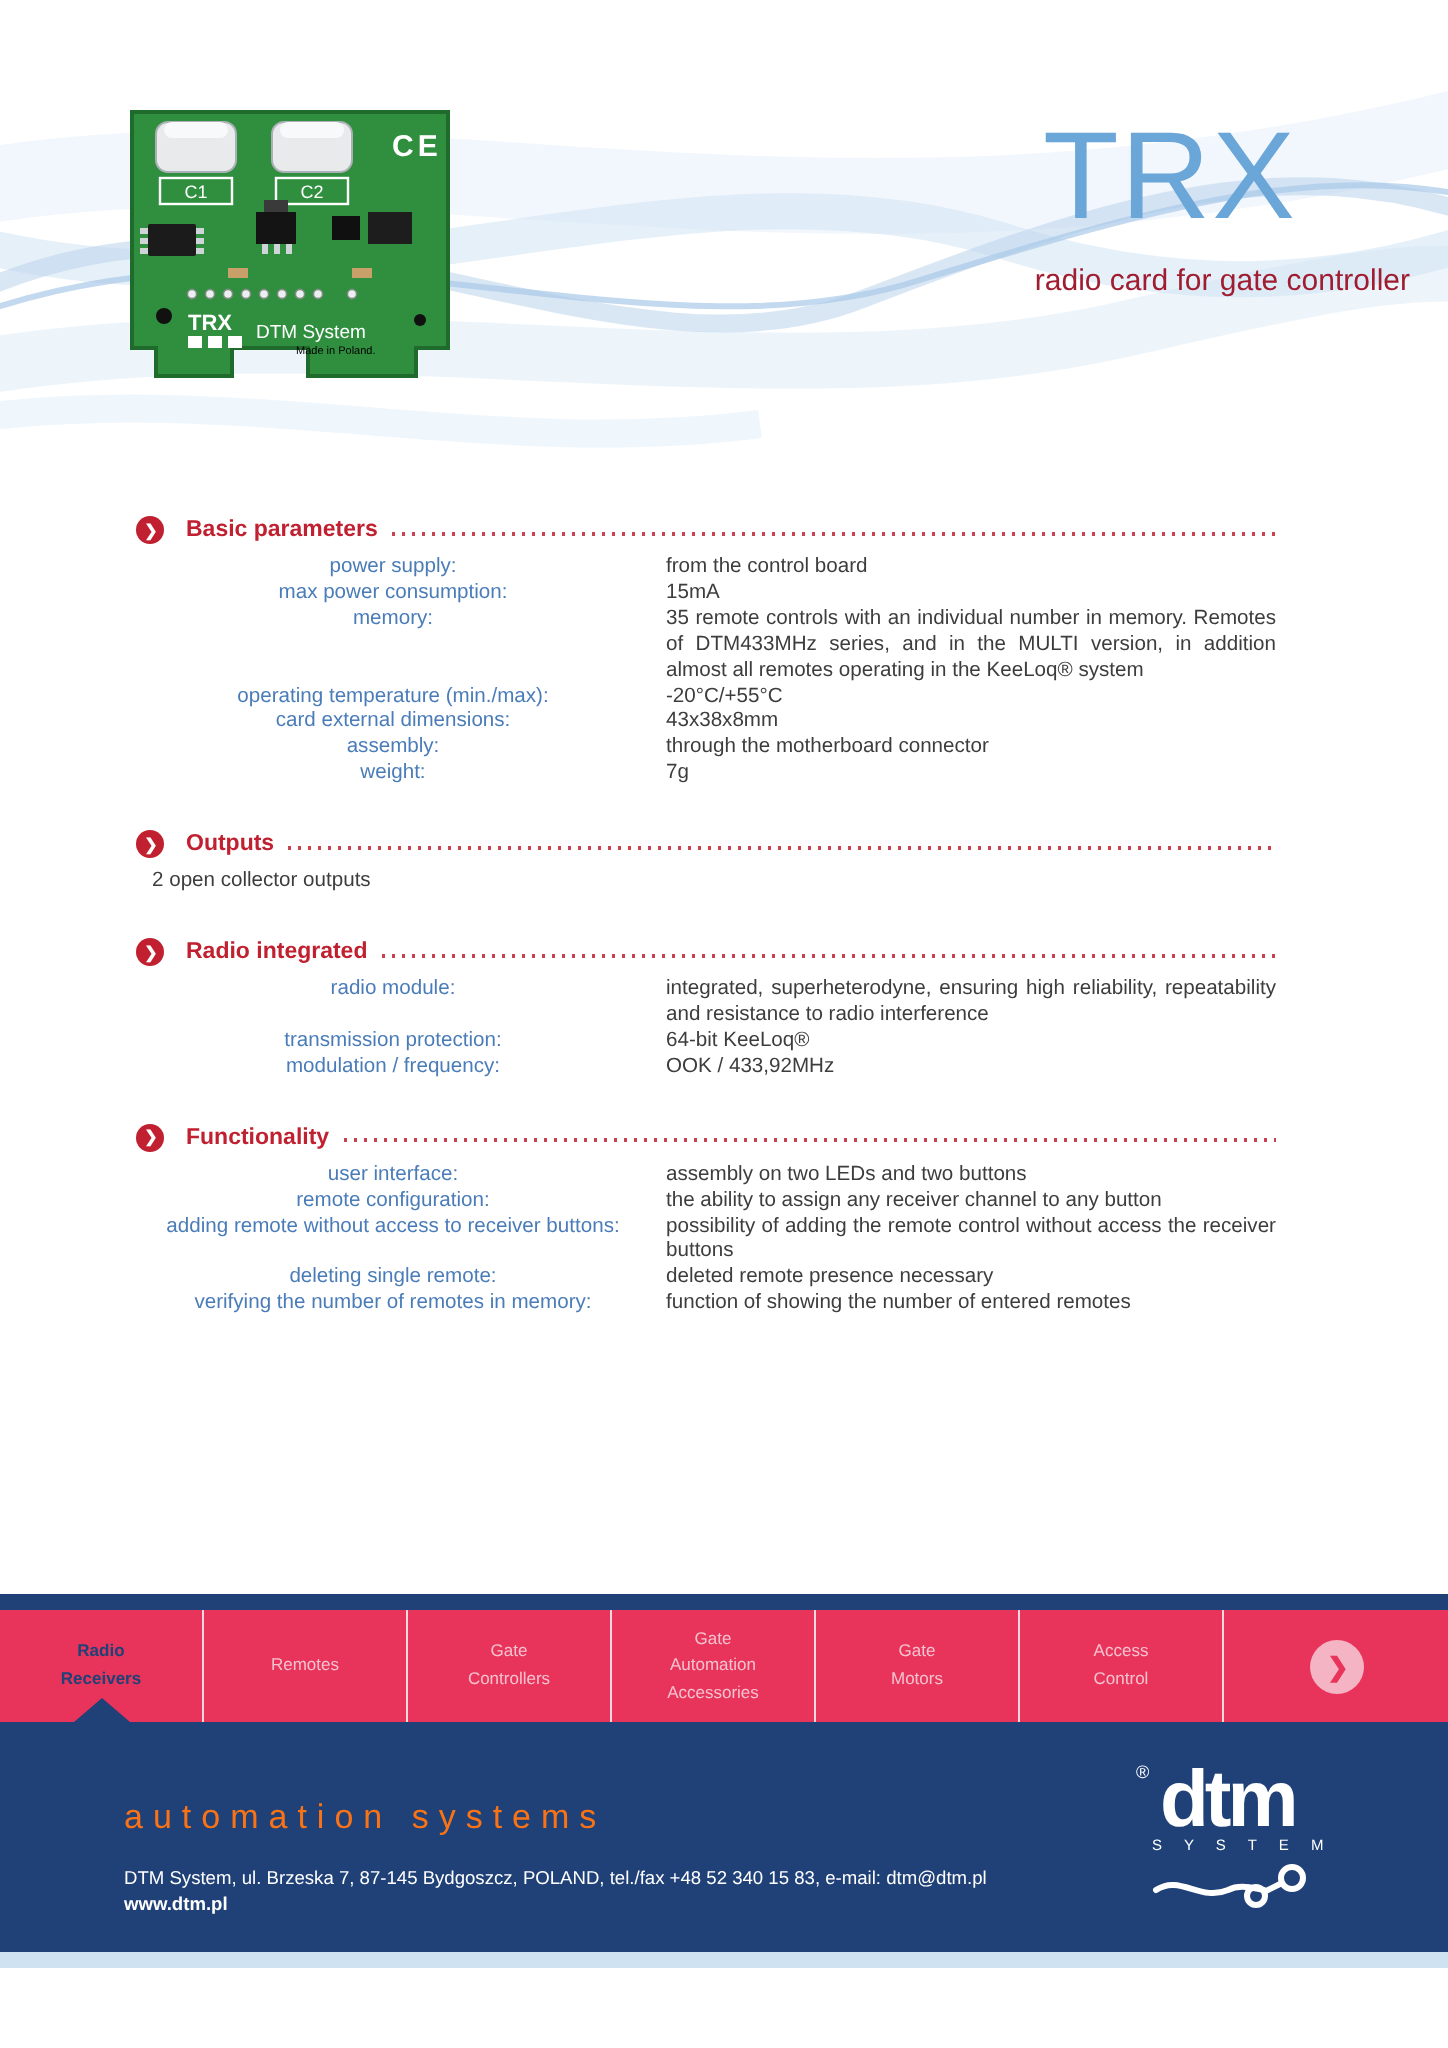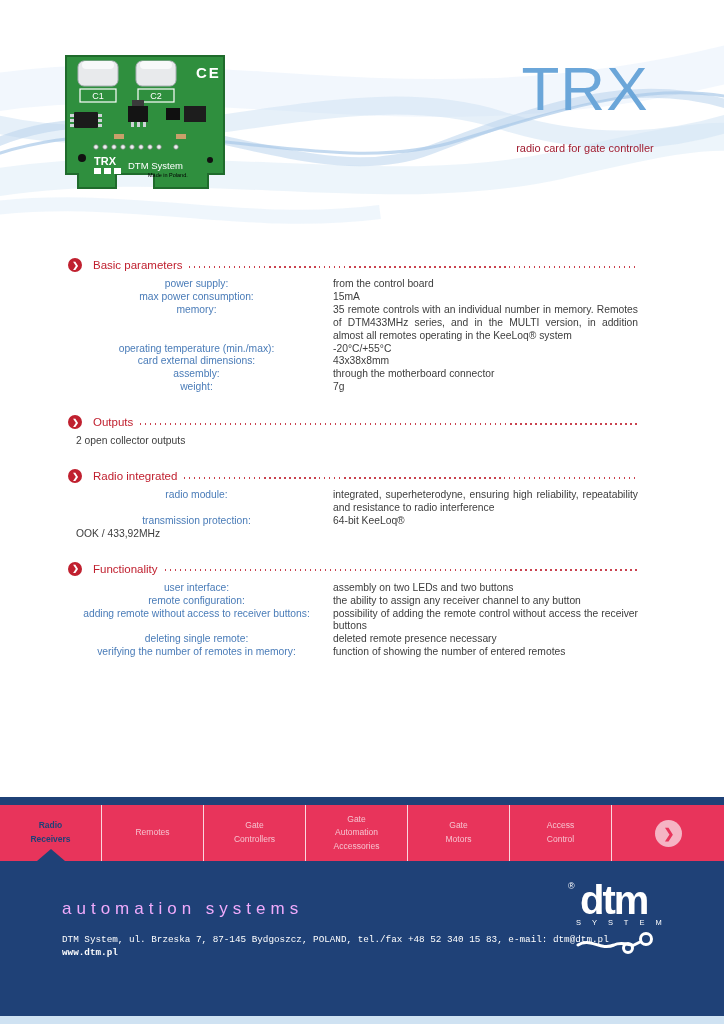--- a/index.html
+++ b/index.html
@@ -16,53 +16,53 @@
   .page{
     position:relative;width:724px;height:1024px;background:#fff;overflow:hidden;
     font-family:"Liberation Sans",sans-serif;margin:0 auto;
   }
   
   .hero{position:absolute;top:0;left:0;width:724px;height:232px;}
   .waves-svg{position:absolute;top:0;left:0;width:724px;height:232px;}
   .pcb-wrap{position:absolute;left:58px;top:50px;width:175px;height:145px;}
   .title-block{position:absolute;left:465px;top:58px;width:240px;text-align:center;}
   .trx-title{font-size:62px;line-height:1;color:var(--title-blue);letter-spacing:1px;font-weight:400;}
-  .trx-subtitle{margin-top:22px;font-size:11px;color:var(--subtitle-red);}
+  .trx-subtitle{margin-top:12px;font-size:15px;color:var(--subtitle-red);text-align:right;}
   
   .specs{position:absolute;top:258px;left:68px;width:570px;}
   .spec-section{margin-bottom:21px;}
   .sec-head{display:flex;align-items:center;margin-bottom:6px;}
   .sec-icon{flex:none;width:14px;height:14px;border-radius:50%;background:var(--accent-red);
     color:#fff;font-size:8px;font-weight:bold;display:flex;align-items:center;justify-content:center;
     margin-right:11px;padding-left:1px;}
-  .sec-title{color:var(--accent-red);font-weight:normal;font-size:11.5px;white-space:nowrap;}
+  .sec-title{color:var(--accent-red);font-weight:bold;font-size:11.5px;white-space:nowrap;}
   .dots{flex:1;height:2px;margin-left:7px;margin-bottom:-3px;
     background-image:repeating-linear-gradient(to right,var(--accent-red) 0 1.5px,transparent 1.5px 5px);
     opacity:.85;}
   .spec-row{display:flex;}
   .spec-label{flex:none;width:257px;text-align:center;color:var(--label-blue);font-size:10.3px;line-height:12.9px;}
   .spec-value{margin-left:8px;width:306px;color:var(--value-gray);font-size:10.3px;line-height:12.9px;text-align:justify;}
   
-  .bottom{position:absolute;left:0;top:797px;width:724px;height:227px;background:var(--navy);padding-left:10px;}
+  .bottom{position:absolute;left:0;top:797px;width:724px;height:187px;background:var(--navy);padding-left:10px;}
   .catbar{position:absolute;top:8px;left:0;width:724px;height:56px;background:var(--nav-red);display:flex;}
   .tabs-wrap{flex:1;display:flex;}
   .tab{position:relative;flex:1;display:flex;align-items:center;justify-content:center;
     color:#f6c2cf;font-size:8.5px;text-align:center;border-right:1px solid rgba(255,255,255,.8);cursor:pointer;}
   .tab-label{white-space:pre-line;line-height:1.6;}
   .tab.active .tab-label{color:var(--navy);font-weight:bold;}
   .tab.active::after{content:"";position:absolute;bottom:0;left:50%;transform:translateX(-50%);
     width:0;height:0;border-left:14px solid transparent;border-right:14px solid transparent;
     border-bottom:12px solid var(--navy);}
   .arrow-cell{flex:none;width:112px;display:flex;align-items:center;justify-content:center;}
   .arrow-btn{width:27px;height:27px;border-radius:50%;background:#f5b4c4;color:var(--nav-red);
     display:flex;align-items:center;justify-content:center;font-size:13px;font-weight:bold;
     cursor:pointer;padding-left:2px;}
   .footer-content{position:absolute;top:64px;left:0;right:0;bottom:8px;color:#fff;}
-  .tagline{position:absolute;left:62px;top:38px;font-size:17px;letter-spacing:5px;color:#f0abfc;text-align:center;}
-  .address-block{position:absolute;left:62px;top:72px;font-size:9.3px;line-height:1.45;color:#fff;font-family:Liberation Mono, monospace;}
+  .tagline{position:absolute;left:62px;top:38px;font-size:17px;letter-spacing:5px;color:#f97316;text-align:center;}
+  .address-block{position:absolute;left:62px;top:72px;font-size:9.3px;line-height:1.45;color:#fff;}
   .website{font-weight:bold;}
   .logo{position:absolute;right:56px;top:22px;width:92px;text-align:left;color:#fff;}
   .logo-reg{position:absolute;left:-8px;top:-2px;font-size:9px;}
   .logo-brand{font-size:40px;font-weight:bold;letter-spacing:-2px;line-height:.85;margin-left:4px;}
   .logo-sub{font-size:7.5px;letter-spacing:4.5px;margin-top:1px;}
   .logo-wave{display:block;margin-top:3px;}
   .bottom-strip{position:absolute;left:0;bottom:0;width:100%;height:8px;background:#cfe2f2;}
 </style>
 </head>
 <body>
@@ -206,20 +206,21 @@
         <div class="rows">
           <div class="spec-row">
             <div class="spec-label">radio module:</div>
        <div class="spec-value">integrated, superheterodyne, ensuring high reliability, repeatability and resistance to radio interference</div>
           </div>
           <div class="spec-row">
             <div class="spec-label">transmission protection:</div>
        <div class="spec-value">64-bit KeeLoq®</div>
           </div>
           <div class="spec-row">
+            <div class="spec-label">modulation / frequency:</div>
        <div class="spec-value">OOK / 433,92MHz</div>
           </div>
         </div>
       </section>
       <section class="spec-section">
         <div class="sec-head">
        <span class="sec-icon">
             <span>❯</span>
           </span>
        <span class="sec-title">Functionality</span>

